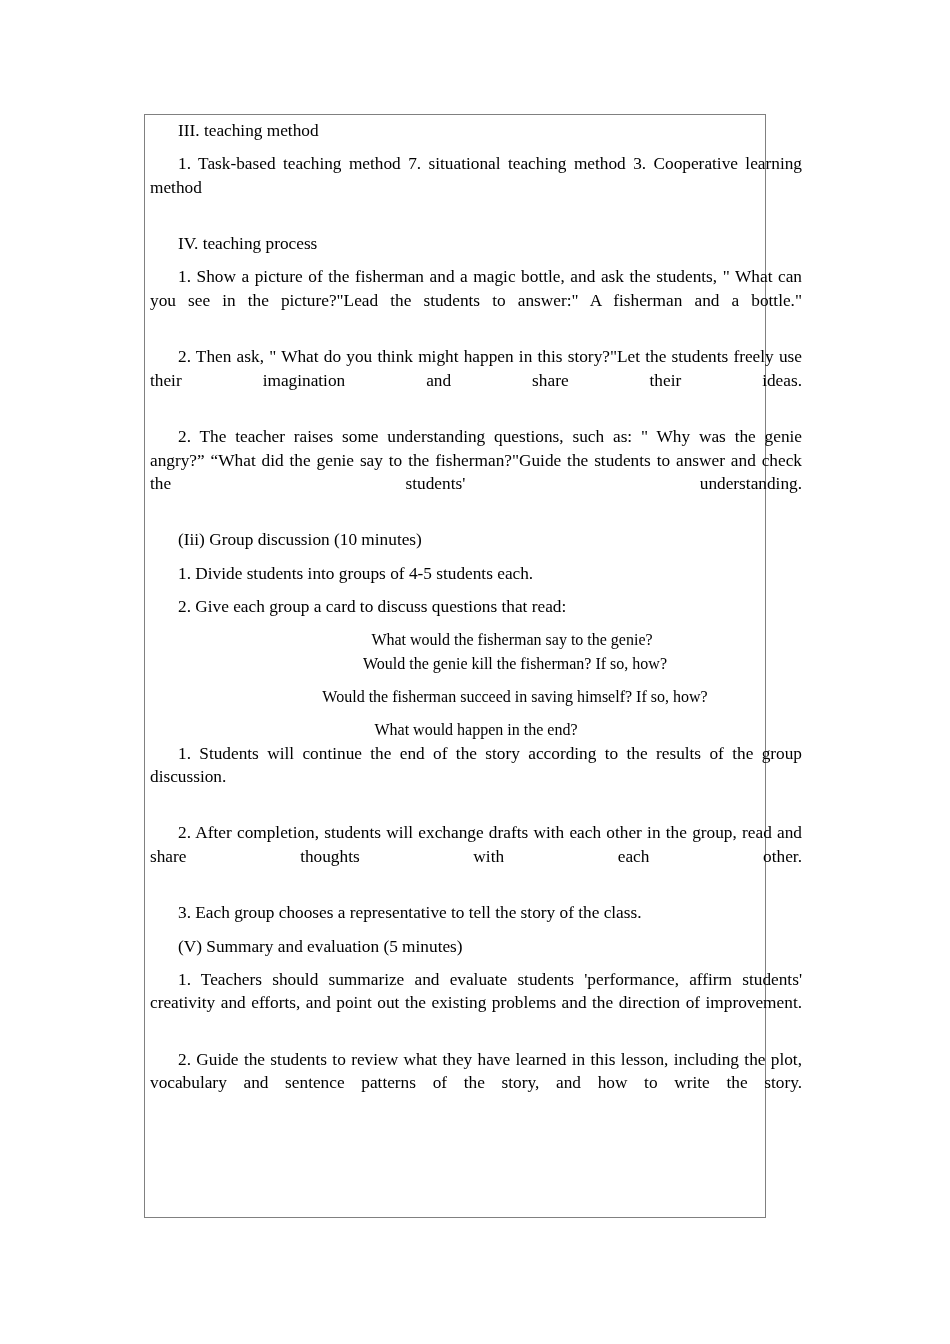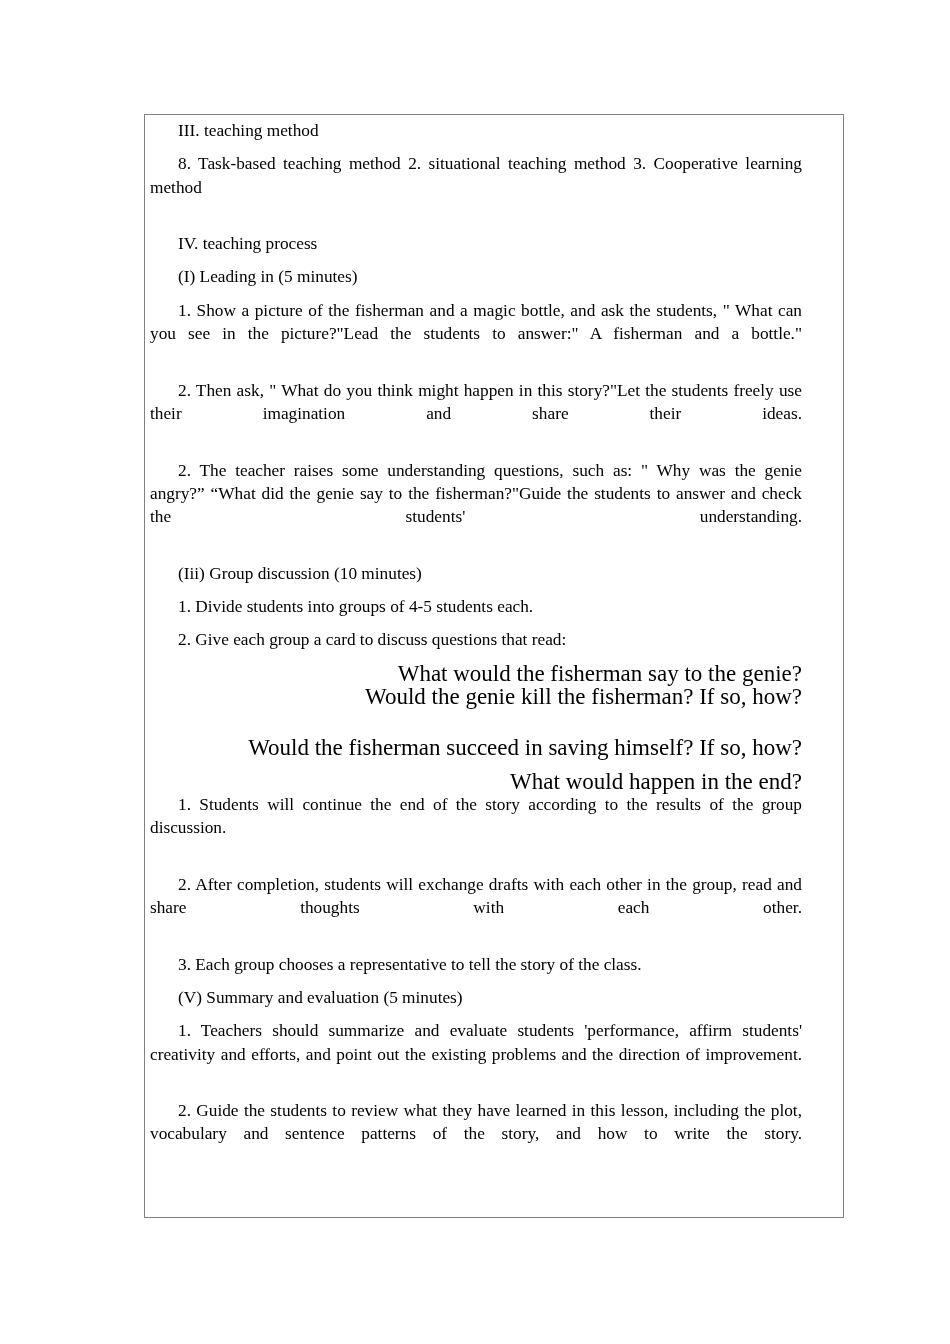--- a/index.html
+++ b/index.html
@@ -23,21 +23,21 @@
     width: 950px;
     height: 1344px;
     background: #ffffff;
   }
 
   
   #doc-frame {
     position: absolute;
     left: 144px;
     top: 114px;
-    width: 700px;          
+    width: 622px;          
     height: 1104px;        
     border: 1px solid #808080;
     box-sizing: border-box;
     background: #ffffff;
   }
 
   #doc-body {
     position: absolute;
     left: 5px;
     top: 4px;
@@ -71,42 +71,41 @@
   
   p.flat {
     text-align: left;
   }
   p.flat::after { content: none; display: none; }
 
   
   p.qline {
     margin: 0;
     padding: 0;
-    font-size: 23px;
+    font-size: 16px;
     line-height: 23.3px;
-    text-align: right;
+    text-align: center;
     text-indent: 0;
   }
   p.qline.q1 { margin-top: 10px; margin-left: 72px; }
   p.qline.q2 { margin-left: 78px; }
-  p.qline.q3 { margin-top: 28px; margin-left: 78px; font-family: Liberation Serif, serif; }
+  p.qline.q3 { margin-top: 10px; margin-left: 78px; font-family: Liberation Serif, serif; }
   p.qline.q4 { margin-top: 10px; }
   p.qline::after { content: none; display: none; }
 </style>
 </head>
 <body>
 
 <div id="page">
   <div id="doc-frame">
     <div id="doc-body">
 
       <p class="para flat">III. teaching method</p>
-      <p class="para">8. Task-based teaching method 2. situational teaching method 3. Cooperative learning method</p>
+      <p class="para">1. Task-based teaching method 7. situational teaching method 3. Cooperative learning method</p>
       <p class="para flat">IV. teaching process</p>
-      <p class="para flat">(I) Leading  in  (5 minutes)</p>
       <p class="para">1. Show a picture of the fisherman and a magic bottle, and ask the students, " What can you see in the picture?"Lead the students to answer:" A fisherman and a bottle."</p>
       <p class="para">2. Then ask, " What do you think might happen in this story?"Let the students freely use their imagination and share their ideas.</p>
       <p class="para">2. The teacher raises some understanding questions, such as: " Why was the genie angry?” “What did the genie say to the fisherman?"Guide the students to answer and check the students' understanding.</p>
       <p class="para flat">(Iii) Group discussion (10 minutes)</p>
       <p class="para flat">1. Divide students into groups of 4-5 students each.</p>
       <p class="para flat">2. Give each group a card to discuss questions that read:</p>
 
       <p class="qline q1">What would the fisherman say to the genie?</p>
       <p class="qline q2">Would the genie kill the fisherman? If so, how?</p>
       <p class="qline q3">Would the fisherman succeed in saving himself? If so, how?</p>

